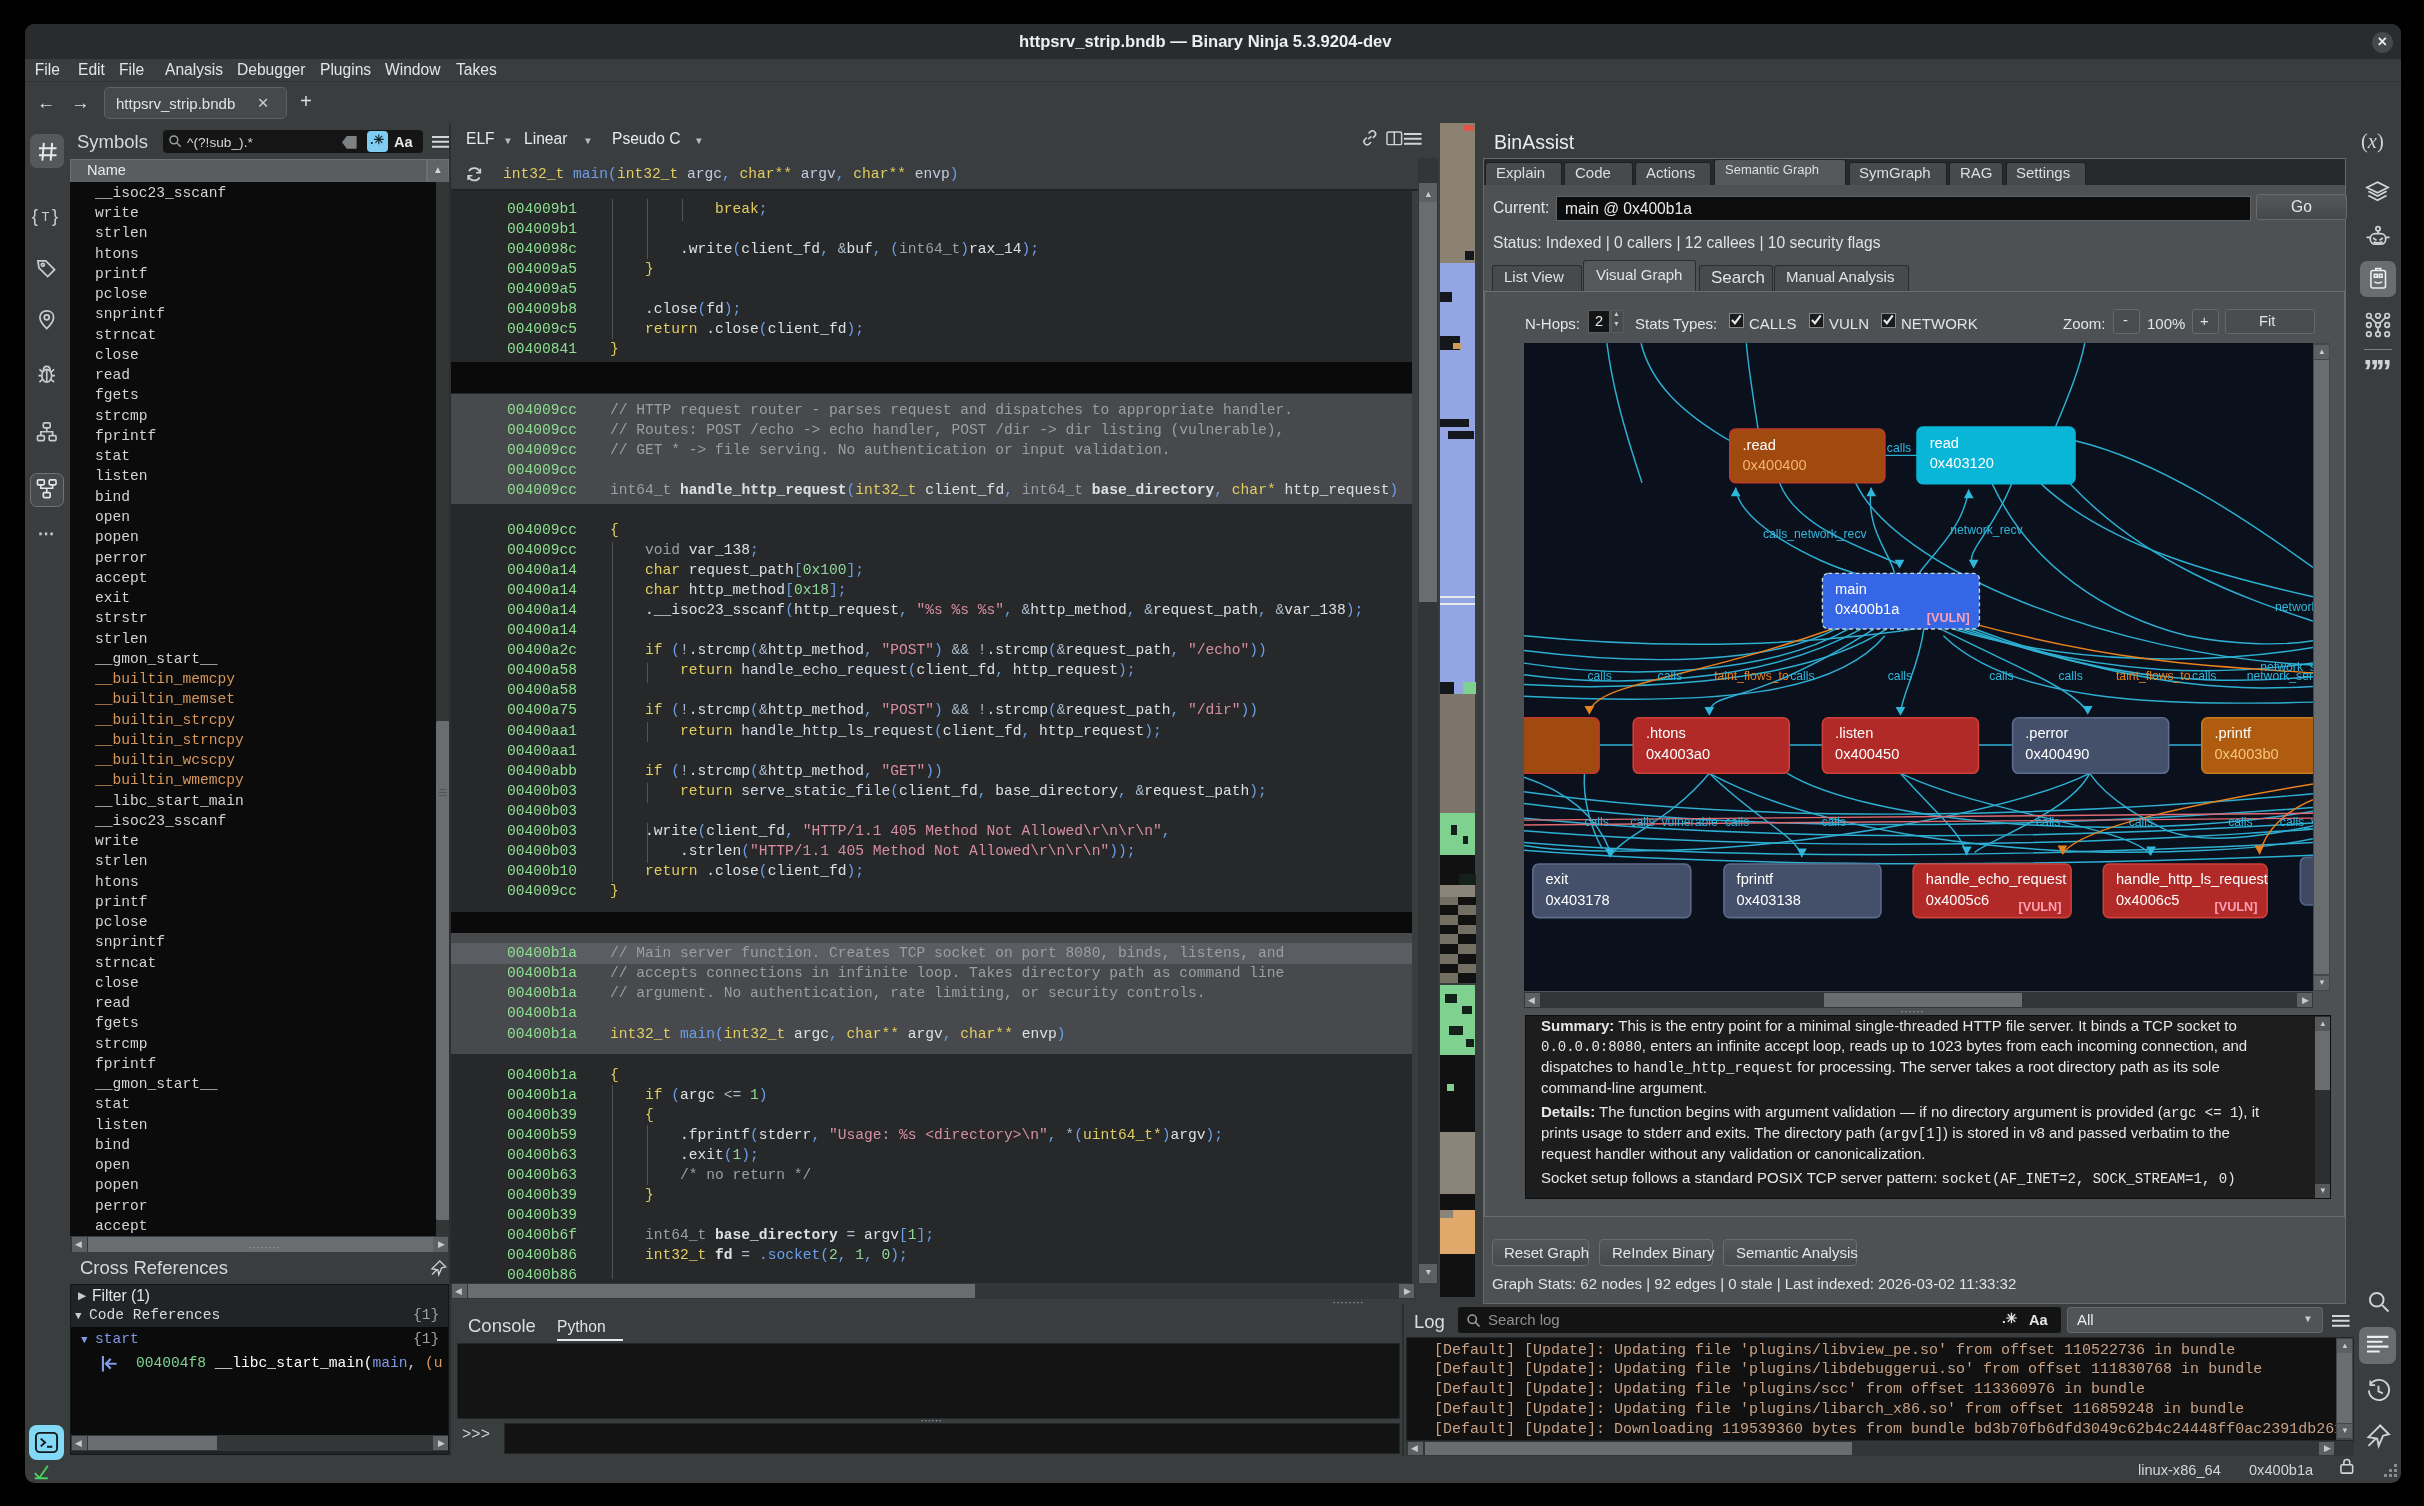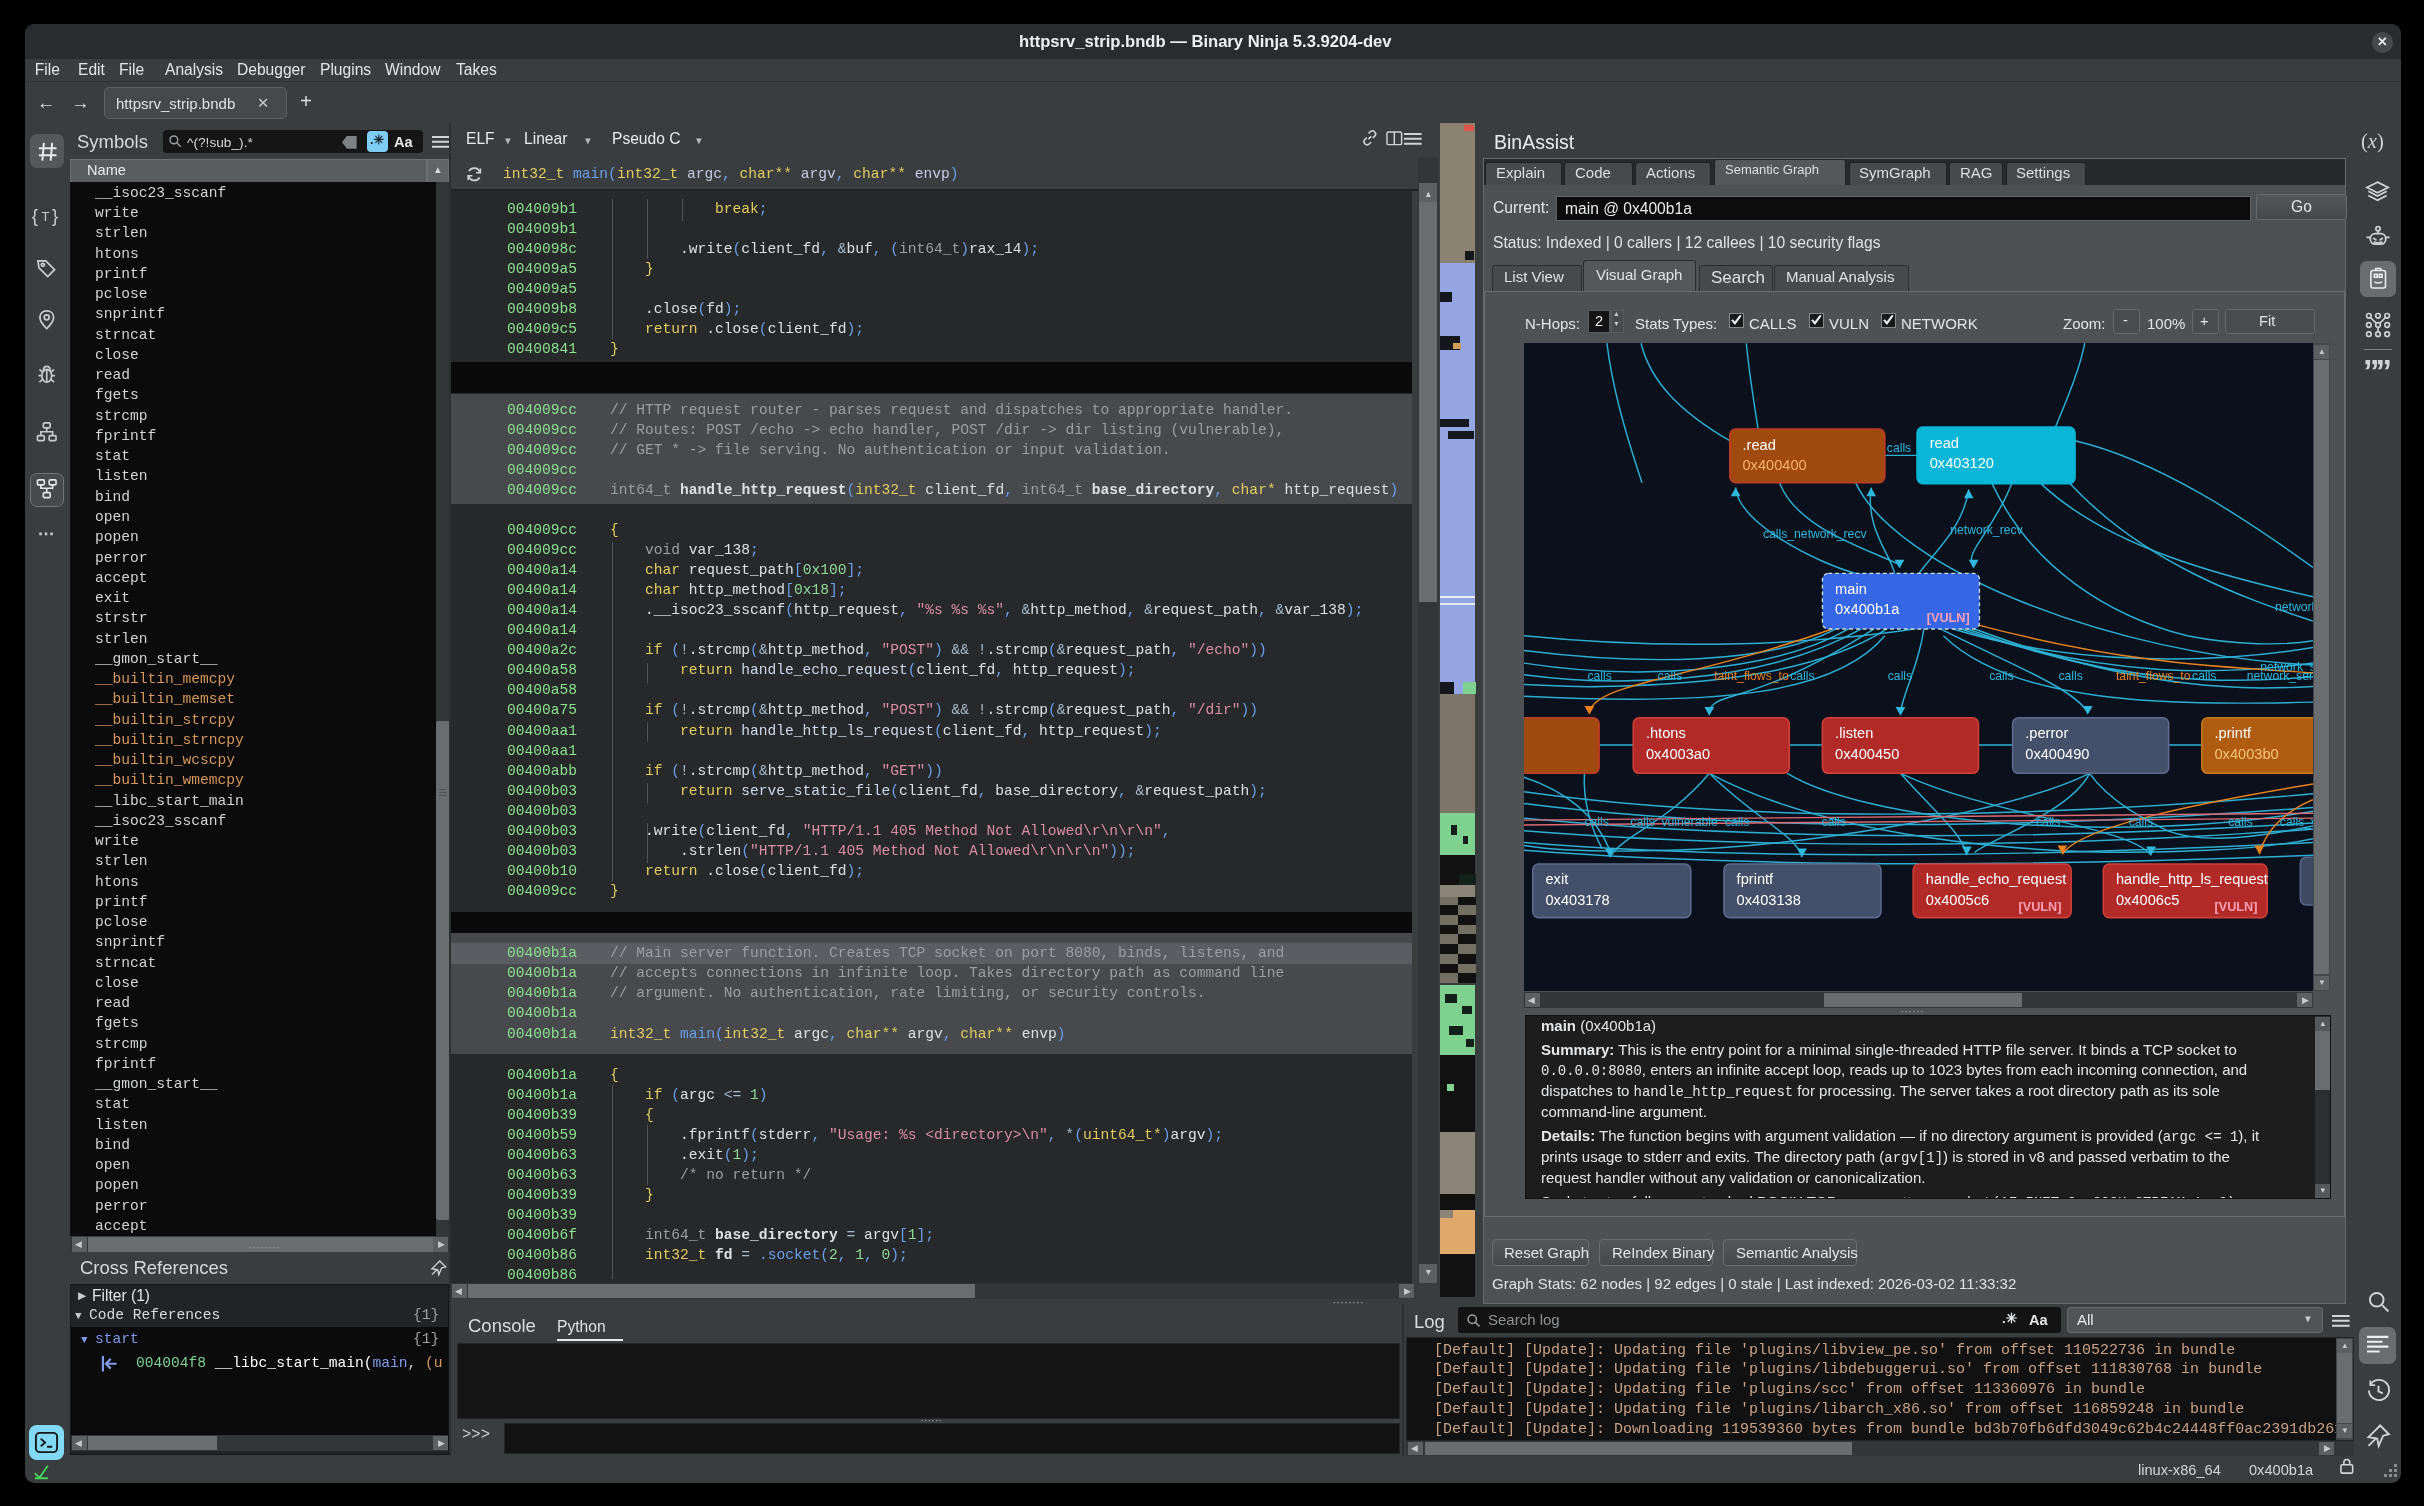--- a/index.html
+++ b/index.html
@@ -589,21 +589,20 @@
 <div class="abs" style="left:2293px;top:954px;font-size:7.8px;color:#c8cacc;font-weight:normal;white-space:pre;">▼</div>
 <div class="abs" style="left:1499px;top:968px;width:789px;height:15.6px;background:#333637;"></div>
 <div class="abs" style="left:1500px;top:969px;width:14.6px;height:13.7px;background:#5c6062;"></div>
 <div class="abs" style="left:1503px;top:971px;font-size:8.8px;color:#c8cacc;font-weight:normal;white-space:pre;">◀</div>
 <div class="abs" style="left:1799px;top:969px;width:198px;height:13.7px;background:#696d6f;"></div>
 <div class="abs" style="left:2272px;top:969px;width:14.6px;height:13.7px;background:#5c6062;"></div>
 <div class="abs" style="left:2277px;top:971px;font-size:8.8px;color:#c8cacc;font-weight:normal;white-space:pre;">▶</div>
 <div class="abs" style="left:1876px;top:983px;font-size:8.8px;color:#9a9da0;font-weight:bold;white-space:pre;letter-spacing:1px">······</div>
 <div class="abs" style="left:1500px;top:991px;width:806px;height:184px;background:#1d1d1d;border:1px solid #101010;overflow:hidden;"></div>
 <div class="abs" style="left:1516px;top:992px;width:733px;height:182px;font-size:15px;line-height:20px;color:#e4e6e8;overflow:hidden;">
-      <div style="margin-bottom:3.9px"><b>main</b> (0x400b1a)</div>
       <div style="margin-bottom:3.9px"><b>Summary:</b> This is the entry point for a minimal single-threaded HTTP file server. It binds a TCP socket to <span style="font-family:&quot;Liberation Mono&quot;,monospace;font-size:14px">0.0.0.0:8080</span>, enters an infinite accept loop, reads up to 1023 bytes from each incoming connection, and dispatches to <span style="font-family:&quot;Liberation Mono&quot;,monospace;font-size:14px">handle_http_request</span> for processing. The server takes a root directory path as its sole command-line argument.</div>
       <div style="margin-bottom:3.9px"><b>Details:</b> The function begins with argument validation — if no directory argument is provided (<span style="font-family:&quot;Liberation Mono&quot;,monospace;font-size:14px">argc &lt;= 1</span>), it prints usage to stderr and exits. The directory path (<span style="font-family:&quot;Liberation Mono&quot;,monospace;font-size:14px">argv[1]</span>) is stored in v8 and passed verbatim to the request handler without any validation or canonicalization.</div>
       <div>Socket setup follows a standard POSIX TCP server pattern: <span style="font-family:&quot;Liberation Mono&quot;,monospace;font-size:14px">socket(AF_INET=2, SOCK_STREAM=1, 0)</span></div>
     </div>
 <div class="abs" style="left:2290px;top:992px;width:14.6px;height:182px;background:#2c2e30;"></div>
 <div class="abs" style="left:2290px;top:993px;width:14.6px;height:13.7px;background:#505436;background:#55585a;"></div>
 <div class="abs" style="left:2294px;top:995px;font-size:7.8px;color:#c8cacc;font-weight:normal;white-space:pre;">▲</div>
 <div class="abs" style="left:2290px;top:1007px;width:14.6px;height:59px;background:#696d6f;"></div>
 <div class="abs" style="left:2290px;top:1160px;width:14.6px;height:13.7px;background:#55585a;"></div>
 <div class="abs" style="left:2294px;top:1162px;font-size:7.8px;color:#c8cacc;font-weight:normal;white-space:pre;">▼</div>

